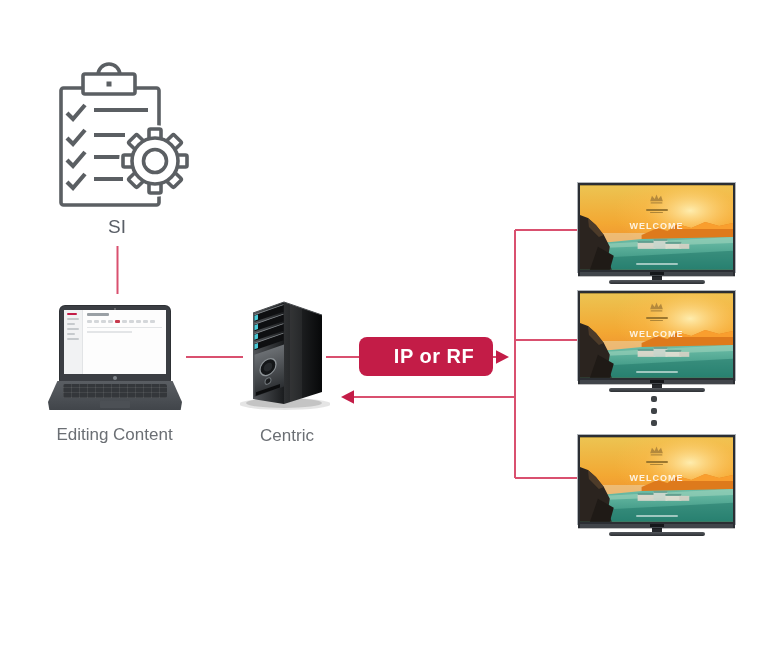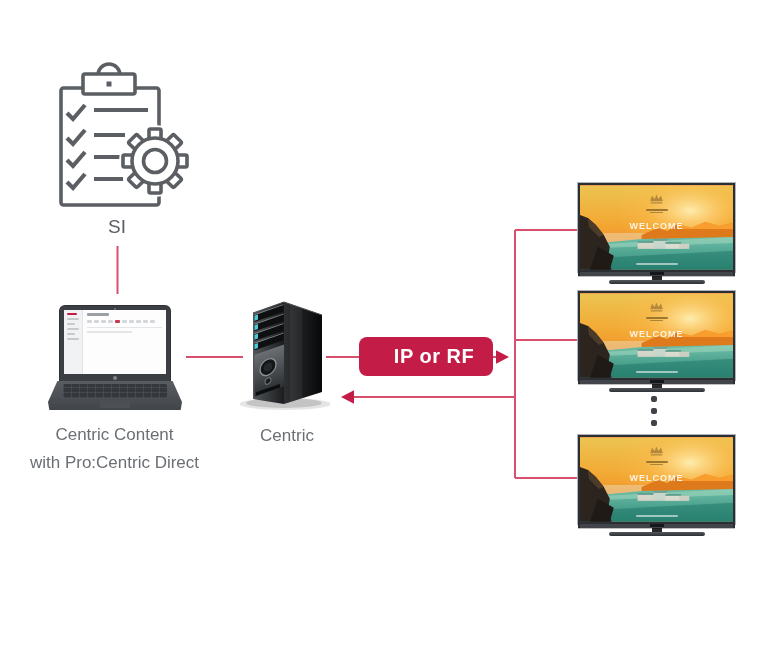--- a/index.html
+++ b/index.html
@@ -41,21 +41,21 @@
   
   #server-icon{position:absolute;left:240px;top:298px;z-index:2;}
   #server-label{left:237px;top:422px;width:100px;}
 
   
   #badge{position:absolute;left:359px;top:337px;width:118px;height:39px;background:#c31c47;border-radius:8px;color:#fff;font-size:20px;font-weight:bold;letter-spacing:.5px;display:flex;align-items:center;justify-content:center;z-index:2;padding-left:16px;}
 
   
   .tv{position:absolute;left:578px;width:157px;z-index:2;}
   .tv1{top:183px;} .tv2{top:291px;} .tv3{top:435px;}
-  .tv-screen{position:relative;width:153px;height:85px;border:2px solid #2b2e33;box-shadow:0 0 0 1px #b0b5ba;background:#ef4444;overflow:hidden;}
+  .tv-screen{position:relative;width:153px;height:85px;border:2px solid #2b2e33;box-shadow:0 0 0 1px #b0b5ba;background:#000000;overflow:hidden;}
   .tv-screen svg{display:block;}
   .tv-logo{position:absolute;left:0;top:5px;width:100%;text-align:center;z-index:3;}
   .tv-logo svg{display:inline-block;}
   .logo-bar{margin:1px auto 0 auto;height:1.5px;background:rgba(150,115,45,.95);border-radius:1px;}
   .logo-bar.b1{width:22px;} .logo-bar.b2{width:13px;height:1px;background:rgba(150,115,45,.75);}
   .tv-welcome{position:absolute;left:0;top:36px;width:100%;text-align:center;color:rgba(255,255,255,.85);font-size:9px;font-weight:bold;letter-spacing:1px;z-index:3;}
   .tv-bottombar{position:absolute;left:50%;bottom:5px;width:42px;height:2.5px;margin-left:-21px;background:rgba(255,255,255,.55);border-radius:1px;z-index:3;}
   .tv-chin{position:relative;width:153px;height:4px;border-left:2px solid #2b2e33;border-right:2px solid #2b2e33;background:#41454a;box-shadow:0 1px 0 rgba(0,0,0,.25);}
   .tv-notch{position:absolute;left:50%;top:0;width:14px;height:3px;margin-left:-7px;background:#15171a;}
   .tv-neck{width:10px;height:4px;margin:0 auto;background:#26282c;}
@@ -154,22 +154,21 @@
         </div>
       </div>
       <div class="lgdot"></div>
     </div>
     <div class="lap-base">
       <div class="kbd"></div>
       <div class="tpad"></div>
     </div>
   </div>
   <div id="editor-caption" class="caption">
-    <div>Centric Content</div>
-    <div>with Pro:Centric Direct</div>
+    <div>Editing Content</div>
   </div>
 
   <svg id="server-icon" width="90" height="114" viewBox="0 0 90 114">
     <defs>
       <linearGradient id="srvSide" x1="0" y1="0" x2="1" y2="0">
         <stop offset="0" stop-color="#2e3032"></stop>
           <stop offset="1" stop-color="#07" stop-opacity="1" style="stop-color:#070809"></stop>
       </linearGradient>
       <linearGradient id="srvFront" x1="0" y1="0" x2="1" y2="0">
         <stop offset="0" stop-color="#53565a"></stop>

